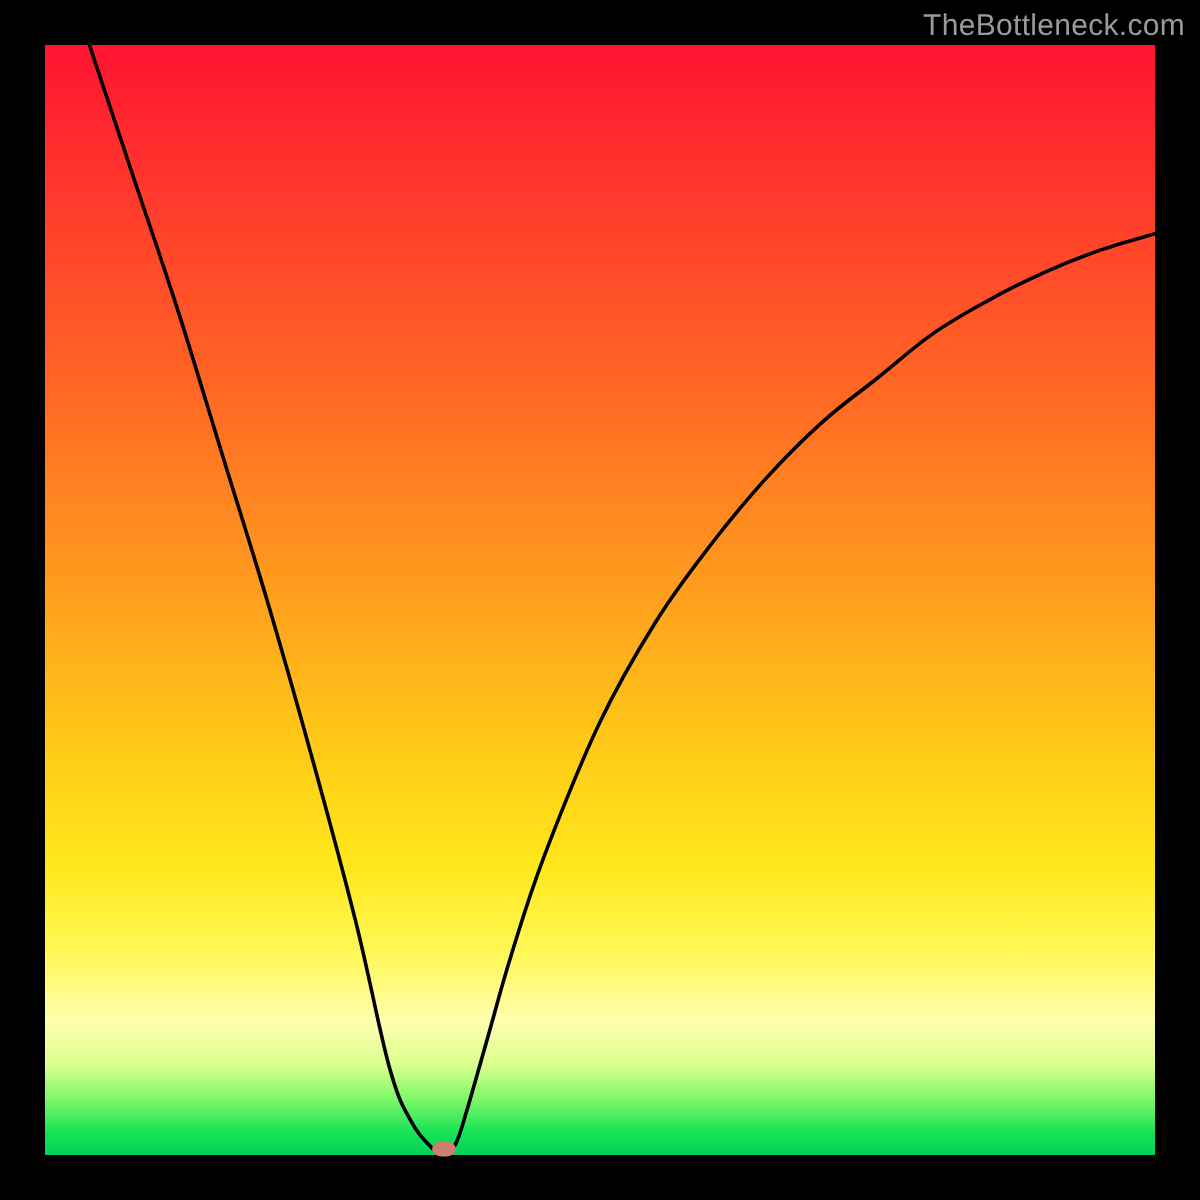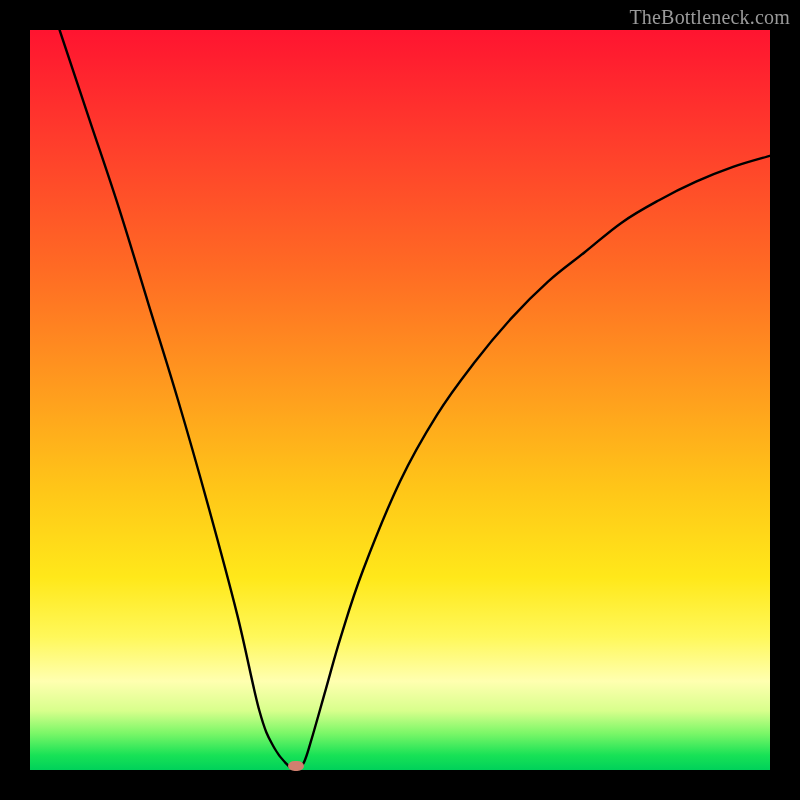--- a/index.html
+++ b/index.html
@@ -9,21 +9,20 @@
     height: 800px;
     background: #000000;
     overflow: hidden;
     font-family: Arial, Helvetica, sans-serif;
   }
   .stage {
     position: relative;
     width: 800px;
     height: 800px;
     background: #000000;
-    font-family: Liberation Serif, serif;
   }
   .plot-area {
     position: absolute;
     left: 30px;
     top: 30px;
     width: 740px;
     height: 740px;
     
     background: linear-gradient(
       to bottom,

